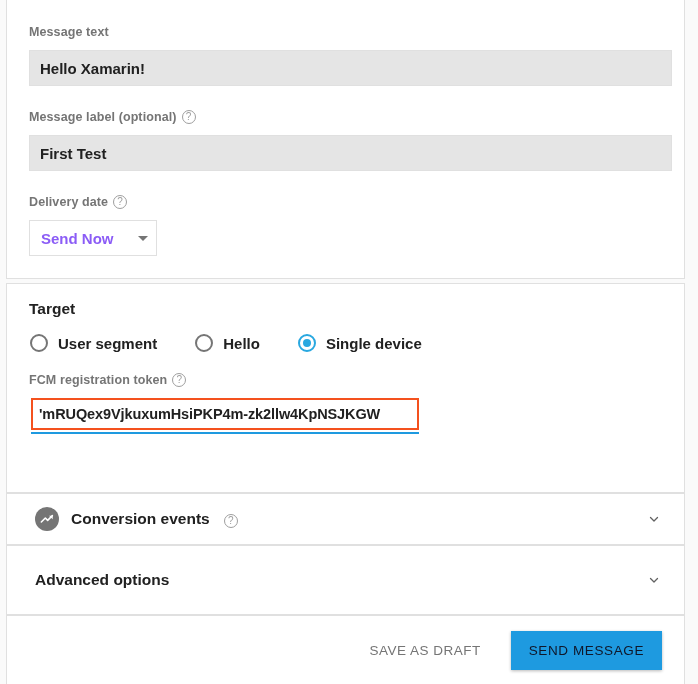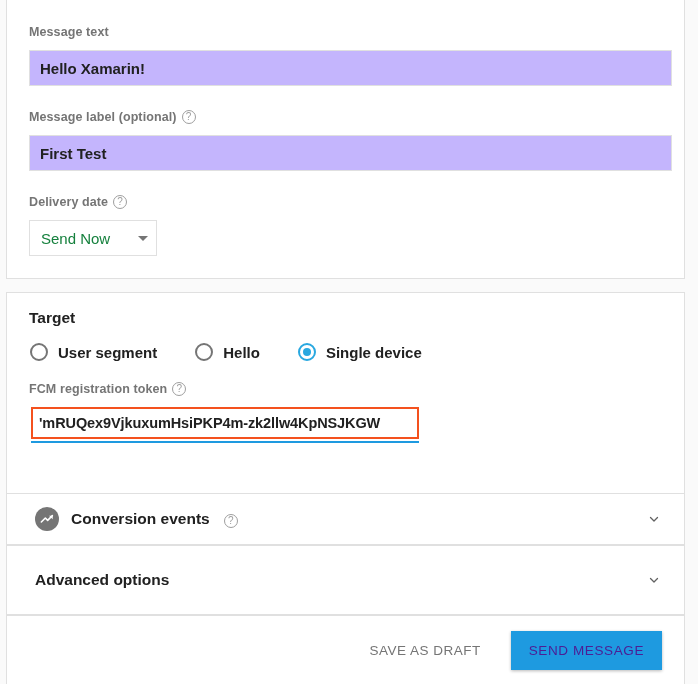--- a/index.html
+++ b/index.html
@@ -23,21 +23,21 @@
 
   
   .card {
     position: absolute;
     left: 6px;
     width: 679px;
     background: #ffffff;
     border: 1px solid #e0e0e0;
   }
   .card-top    { top: -1px; height: 280px; border-top: none; }
-  .card-target { top: 283px; height: 210px; margin-top: 9px; }
+  .card-target { top: 283px; height: 210px; }
   .card-conv   { top: 493px; height: 52px; }
   .card-adv    { top: 545px; height: 70px; }
   .card-foot   { top: 615px; height: 70px; border-bottom: none; }
 
   
   .field-label {
     font-size: 12.5px;
     font-weight: bold;
     color: #757575;
     letter-spacing: 0.1px;
@@ -61,21 +61,21 @@
     color: #9e9e9e;
     font-family: "Liberation Sans", sans-serif;
     padding-bottom: 0px;
   }
 
   
   .text-input {
     width: 643px;
     height: 36px;
     border: 1px solid #e0e0e0;
-    background: #c4b5fd;
+    background: #e5e5e5;
     font-size: 15px;
     font-weight: bold;
     color: #212121;
     padding: 0 10px;
     font-family: "Liberation Sans", sans-serif;
     outline: none;
     display: flex;
     align-items: center;
   }
 
@@ -85,22 +85,22 @@
     height: 36px;
     border: 1px solid #e0e0e0;
     background: #ffffff;
     display: flex;
     align-items: center;
     padding: 0 8px 0 11px;
     cursor: pointer;
   }
   .select-value {
     font-size: 15px;
-    font-weight: normal;
-    color: #15803d;
+    font-weight: bold;
+    color: #8b5cf6;
     flex: 1;
   }
   .caret-down {
     width: 0; height: 0;
     border-left: 5px solid transparent;
     border-right: 5px solid transparent;
     border-top: 5px solid #757575;
     margin-left: 6px;
   }
 
@@ -226,21 +226,21 @@
     color: #757575;
     letter-spacing: 0.5px;
     cursor: pointer;
     padding: 10px 8px;
   }
   .btn-raised {
     background: #1e9ae0;
     border: none;
     font-family: "Liberation Sans", sans-serif;
     font-size: 13.5px;
-    color: #4c1d95;
+    color: #0f172a;
     letter-spacing: 0.6px;
     cursor: pointer;
     padding: 12px 18px;
     box-shadow: 0 1px 3px rgba(0,0,0,0.28);
   }
 </style>
 </head>
 <body>
 
 <div id="page">

